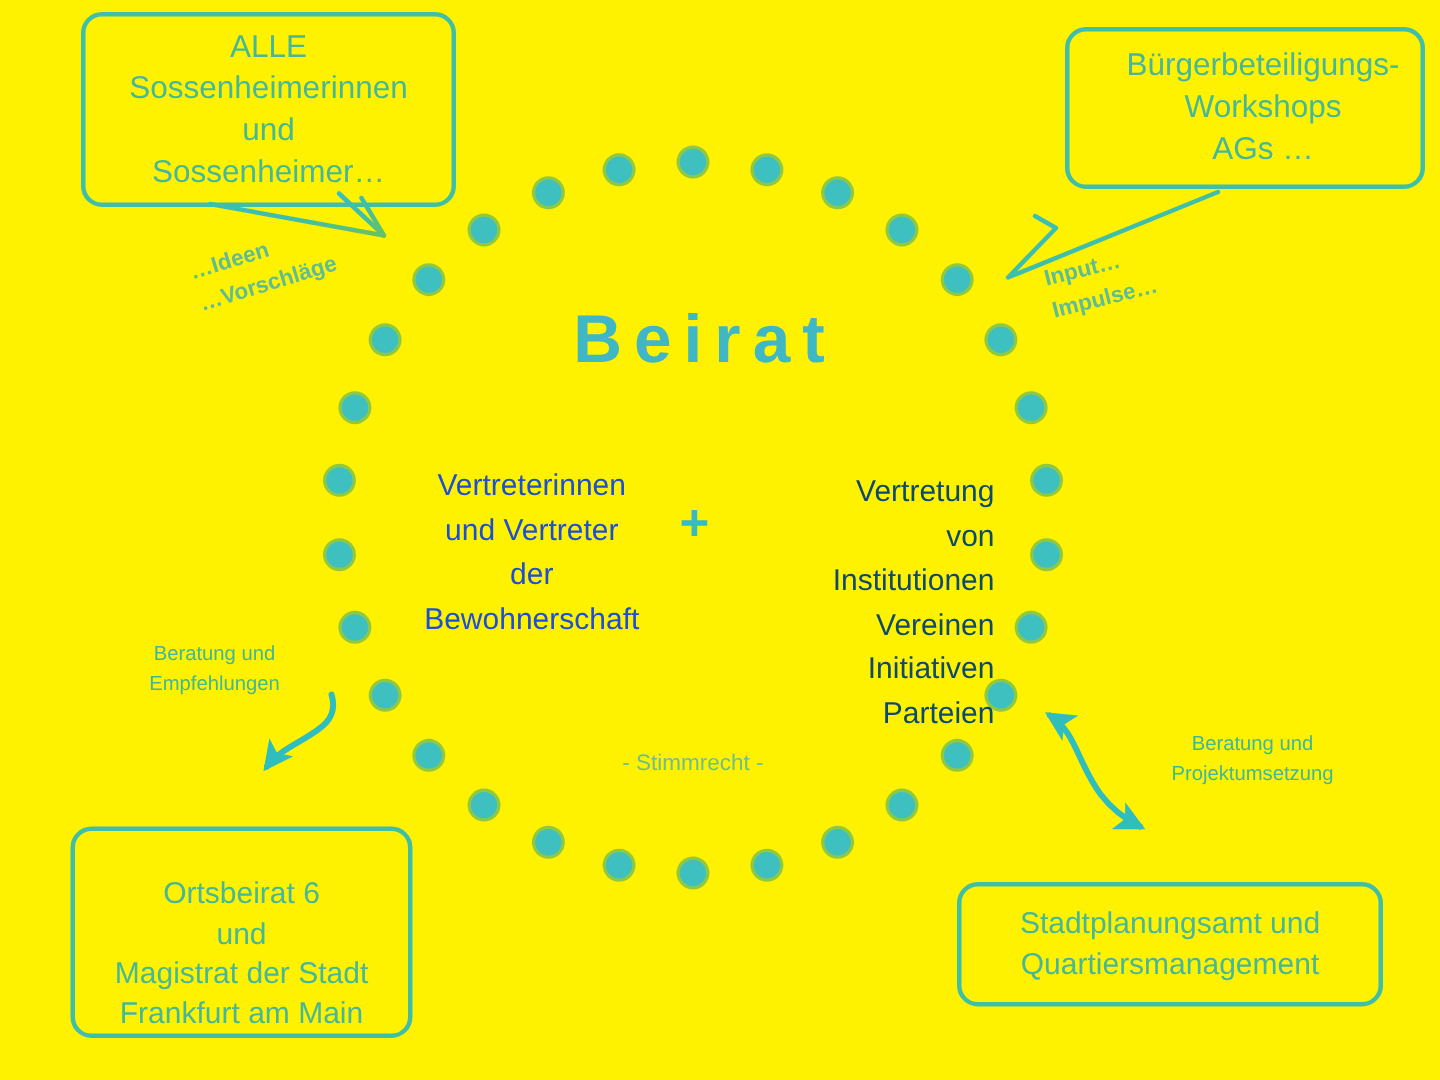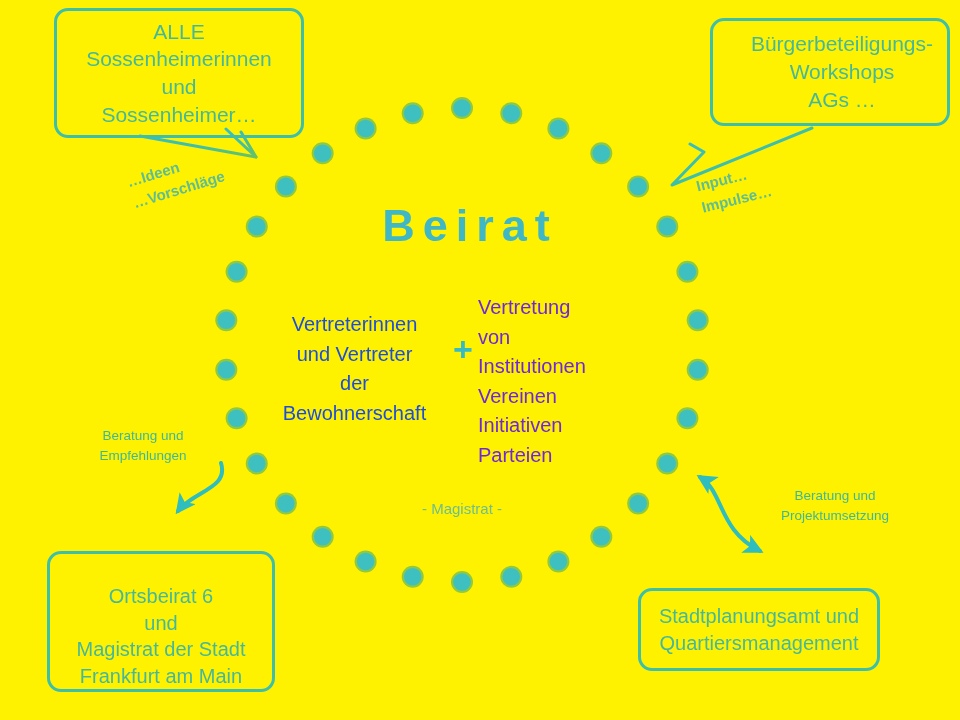--- a/index.html
+++ b/index.html
@@ -40,41 +40,41 @@
     left:710px;top:18px;width:240px;height:108px;
     font-size:21px;
     padding-left:24px;
   }
   #box-ortsbeirat{
     left:47px;top:551px;width:228px;height:141px;
     font-size:20px;
     align-items:flex-end;
   }
   #box-stadtplanung{
-    left:638px;top:588px;width:242px;height:83px;
+    left:638px;top:588px;width:284px;height:83px;
     font-size:20px;
   }
 
   
   #beirat-title{
     left:0;top:200px;width:940px;text-align:center;
     font-size:45px;font-weight:bold;letter-spacing:8px;
     color:#3FB7C4;
   }
 
   
   #col-left{
     left:262px;top:310px;width:185px;
     text-align:center;font-size:20px;line-height:1.48;
     white-space:pre-line;color:#1d4ed8;
   }
   #col-right{
-    left:478px;top:293px;width:185px;
-    text-align:left;font-size:20px;line-height:1.48;
-    white-space:pre-line;color:#6d28d9;
+    left:478px;top:314px;width:185px;
+    text-align:right;font-size:20px;line-height:1.48;
+    white-space:pre-line;color:#0c4a6e;
   }
   #plus-sign{
     left:443px;top:330px;width:40px;text-align:center;
     font-size:34px;font-weight:bold;color:#36BBC4;
   }
   #stimmrecht{
     left:362px;top:500px;width:200px;text-align:center;
     font-size:15px;color:#6FBE8C;
   }
 
@@ -227,21 +227,21 @@
 
   <div class="txt" id="plus-sign">+</div>
 
   <div class="txt" id="col-right">Vertretung
 von
 Institutionen
 Vereinen
 Initiativen
 Parteien</div>
 
-  <div class="txt" id="stimmrecht">- Magistrat -</div>
+  <div class="txt" id="stimmrecht">- Stimmrecht -</div>
 
   <div class="arrow-label" id="lbl-beratung-empfehlungen">Beratung und
 Empfehlungen</div>
 
   <div class="arrow-label" id="lbl-beratung-projekt">Beratung und
 Projektumsetzung</div>
 
   <div class="box" id="box-ortsbeirat">
     <span class="lines">Ortsbeirat 6
 und

